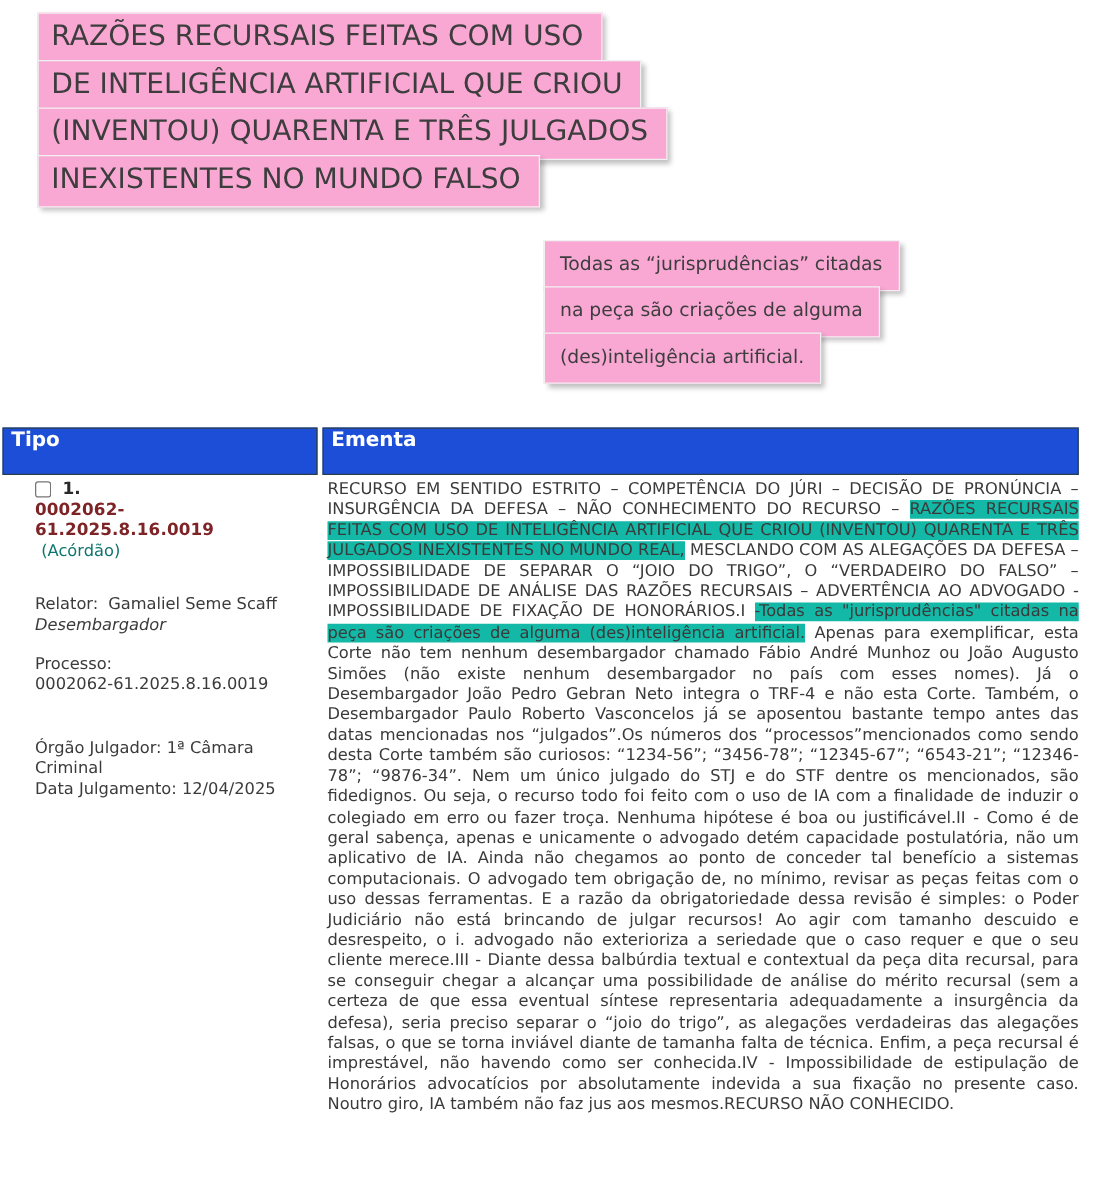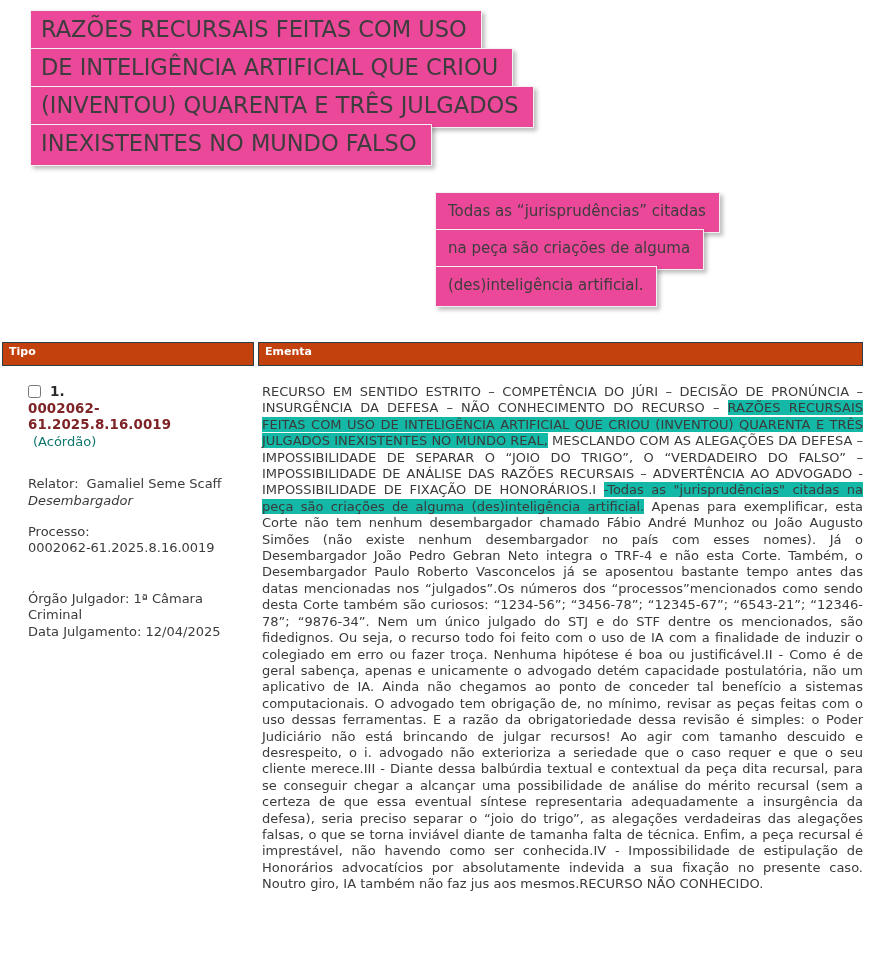--- a/index.html
+++ b/index.html
@@ -4,35 +4,35 @@
 <style>
   html,body{margin:0;padding:0;background:#fff;}
   .page{
     position:relative;width:880px;height:961px;overflow:hidden;background:#fff;
     font-family:"DejaVu Sans","Liberation Sans",sans-serif;
   }
 
   
   .callout{position:absolute;color:#3d3d3d;}
   .callout .line{
-    display:block;width:fit-content;background:#ec4899;
+    display:block;width:fit-content;background:#f9a8d4;
     border:1px solid #f1f1f1;
     box-shadow:3px 3px 4px rgba(0,0,0,.25);
     margin-bottom:-4px;white-space:nowrap;
   }
   .callout-top{left:30px;top:10px;font-size:22.5px;line-height:27px;}
   .callout-top .line{padding:5px 14px 8px 10px;}
   .callout-right{left:435px;top:192px;font-size:15px;line-height:26px;}
   .callout-right .line{padding:5px 13px 8px 12px;}
 
   
   .th{
-    position:absolute;top:342px;height:24px;box-sizing:border-box;
-    background:#c2410c;border:1px solid #2b3f4b;
-    color:#fff;font-size:11px;font-weight:bold;line-height:18px;padding-left:6px;
+    position:absolute;top:342px;height:38px;box-sizing:border-box;
+    background:#1d4ed8;border:1px solid #2b3f4b;
+    color:#fff;font-size:16px;font-weight:bold;line-height:18px;padding-left:6px;
   }
   .th-tipo{left:2px;width:252px;}
   .th-ementa{left:258px;width:605px;}
 
   .td-tipo{
     position:absolute;left:28px;top:383px;width:212px;
     font-size:13px;line-height:16.4px;color:#3b3b3b;
   }
   .case-head{display:flex;align-items:center;height:17px;}
   .cb{width:13px;height:13px;margin:0 9px 0 0;}

